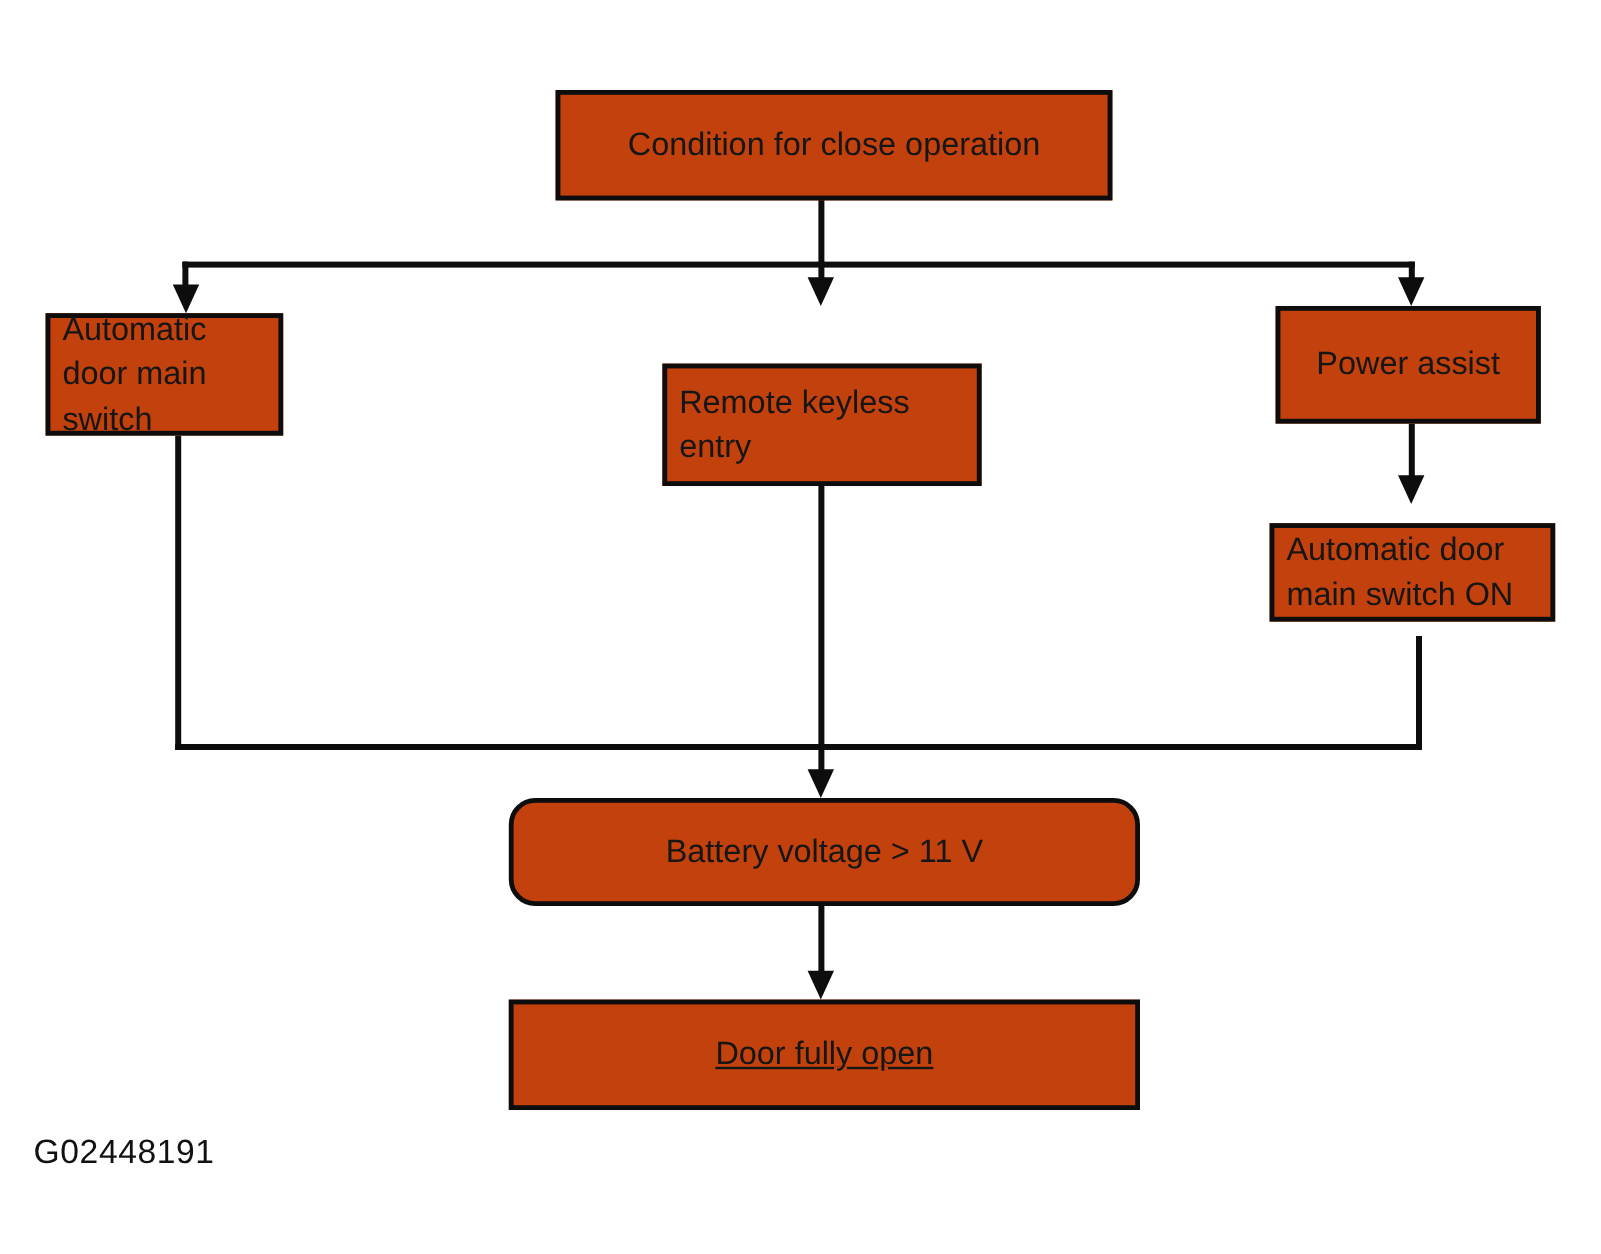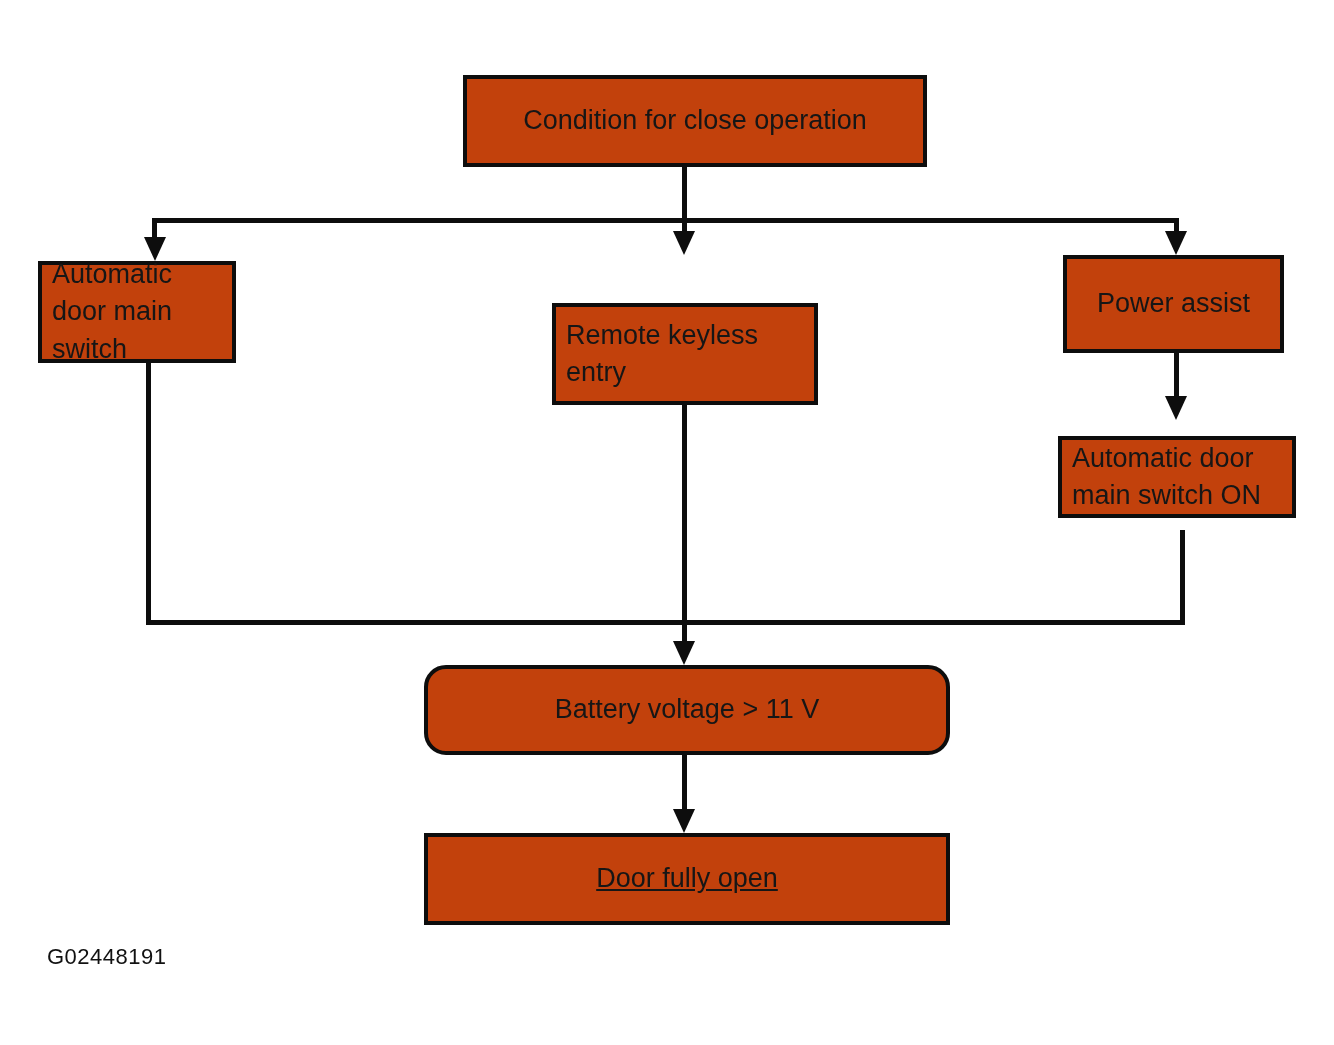--- a/index.html
+++ b/index.html
@@ -39,23 +39,23 @@
     position: absolute;
     width: 0;
     height: 0;
     border-left: 11px solid transparent;
     border-right: 11px solid transparent;
     border-top: 24px solid #0d0d0d;
     z-index: 3;
   }
   .figure-id {
     position: absolute;
-    left: 47px;
+    left: 28px;
     top: 944px;
-    font-size: 22px;
+    font-size: 28px;
     letter-spacing: 0.5px;
     color: #111111;
   }
 </style>
 </head>
 <body>
 
 <div id="stage">
 
   <div class="line" style="left:682px; top:165px; width:5px; height:57px;"></div>

